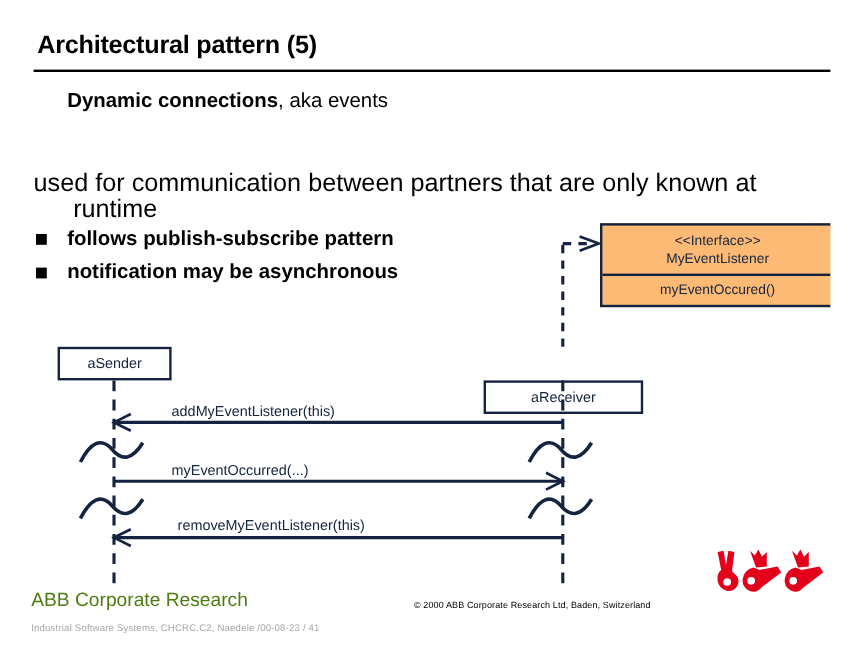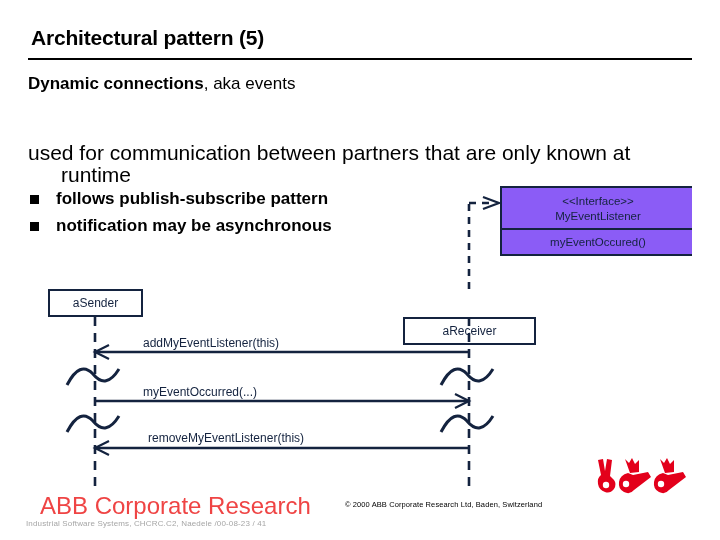--- a/index.html
+++ b/index.html
@@ -41,20 +41,21 @@
   #body-text {
     position: absolute;
     left: 28px;
     top: 72px;
     width: 660px;
   }
   .line1 {
     font-size: 17px;
     line-height: 23px;
     white-space: nowrap;
+    margin-left: 28px;
   }
   .line1 b { font-weight: bold; }
   .line2 {
     font-size: 21px;
     line-height: 22px;
     width: 650px;
     margin-top: 47px;
   }
   .line2 .indent {
     display: block;
@@ -92,21 +93,21 @@
     pointer-events: none;
   }
 
   
   #iface-box {
     position: absolute;
     left: 500px;
     top: 186px;
     width: 196px;
     border: 2px solid #14233f;
-    background: #8b5cf6;
+    background: #fdba74;
     box-sizing: border-box;
   }
   #iface-head {
     text-align: center;
     font-size: 11.5px;
     line-height: 14.5px;
     padding: 6px 4px 5px 4px;
     color: #14233f;
     border-bottom: 2px solid #14233f;
   }
@@ -153,24 +154,24 @@
     color: #14233f;
     white-space: nowrap;
   }
   #msg-0 { left: 143px; top: 336px; }
   #msg-1 { left: 143px; top: 385px; }
   #msg-2 { left: 148px; top: 431px; }
 
   
   #footer-brand {
     position: absolute;
-    left: 40px;
+    left: 26px;
     top: 492px;
-    font-size: 24px;
-    color: #ef4444;
+    font-size: 16px;
+    color: #4d7c0f;
     white-space: nowrap;
   }
   #footer-sub {
     position: absolute;
     left: 26px;
     top: 519px;
     font-size: 8px;
     color: #a6a6a6;
     white-space: nowrap;
     letter-spacing: 0.15px;

